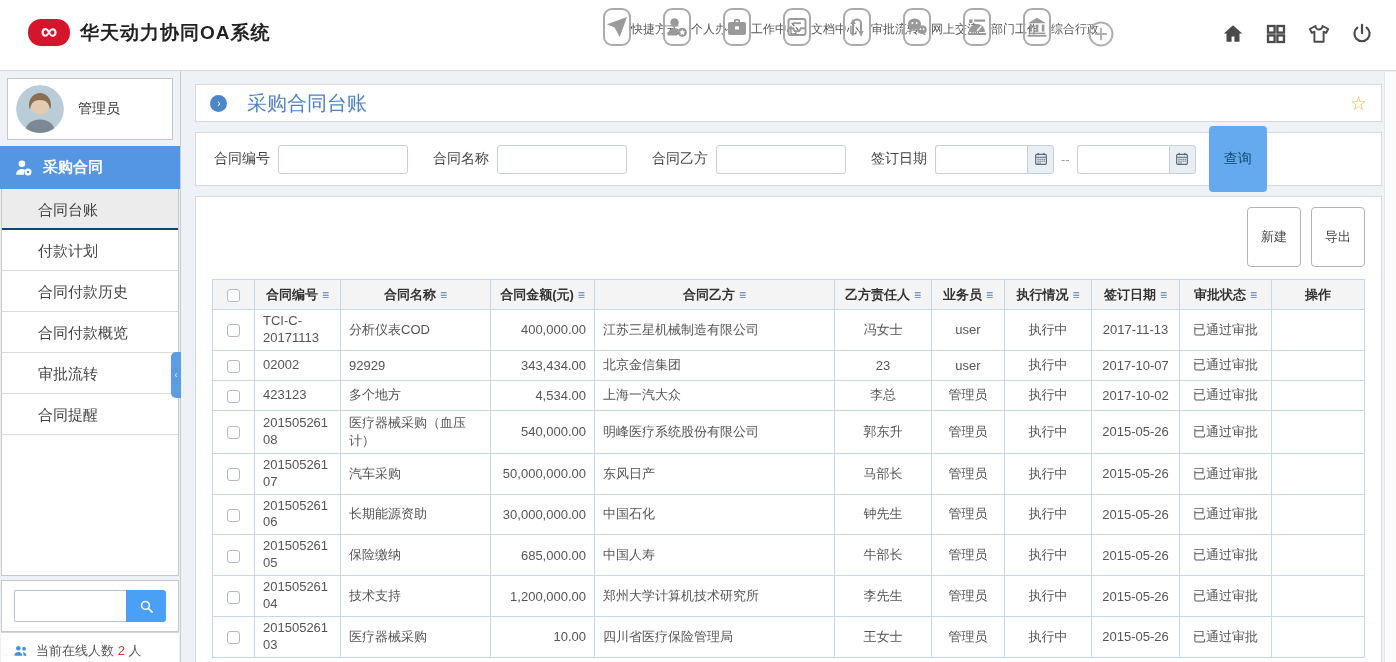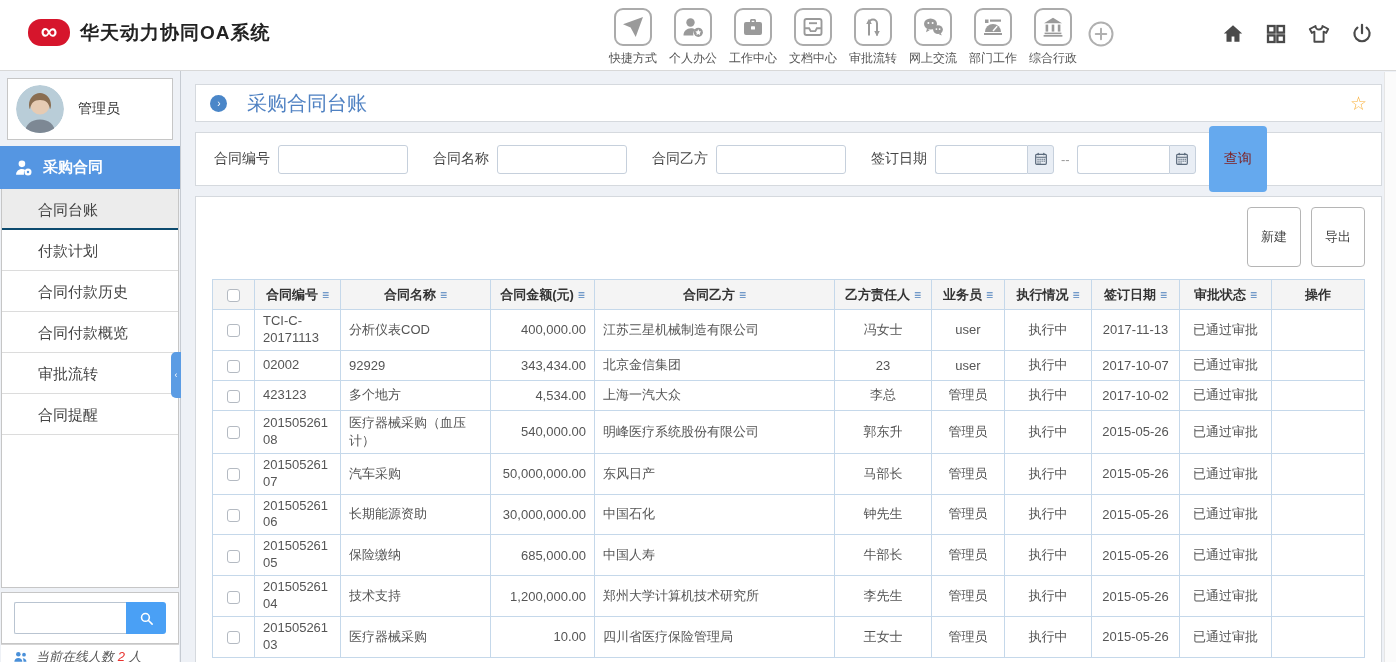--- a/index.html
+++ b/index.html
@@ -17,21 +17,21 @@
   }
   .logo-wrap { position:absolute; left:28px; top:19px; display:flex; align-items:center; }
   .logo-mark {
     width:42px; height:27px; background:#d6152c; border-radius:13px;
     color:#fff; font-size:23px; font-weight:bold; line-height:24px;
     text-align:center; margin-right:10px;
   }
   .logo-title { font-size:19px; font-weight:bold; color:#222; letter-spacing:1px; }
 
   .top-nav { position:absolute; left:603px; top:8px; display:flex; }
-  .nav-item { width:60px; display:flex; flex-direction:column; align-items:center; cursor:pointer; }
+  .nav-item { width:60px; display:flex; flex-direction:row; align-items:center; cursor:pointer; }
   .nav-icon-box {
     width:38px; height:38px; border:2px solid #ababab; border-radius:9px;
     color:#9a9a9a; display:flex; align-items:center; justify-content:center;
   }
   .nav-icon-box svg { width:24px; height:24px; }
   .nav-label { font-size:12px; color:#555; margin-top:4px; white-space:nowrap; }
 
   .plus-btn { position:absolute; left:1086px; top:19px; width:30px; height:30px; color:#b0b0b0; cursor:pointer; }
   .plus-btn svg { width:30px; height:30px; }
 
@@ -86,22 +86,22 @@
     border-radius:2px 0 0 2px; outline:none; font-size:13px; padding:0 6px; min-width:0;
   }
   .side-search-btn {
     width:40px; height:32px; background:#4aa0f5; border:none; border-radius:0 3px 3px 0;
     display:flex; align-items:center; justify-content:center; cursor:pointer;
   }
   .side-search-btn svg { width:17px; height:17px; }
 
   .online-bar {
     background:#fff; border-top:1px solid #d5d5d5; margin:0 1px;
-    height:18px; display:flex; align-items:center; padding:6px 12px 0 12px;
-    font-size:13px; color:#555; gap:7px;font-style:italic;
+    height:30px; display:flex; align-items:center; padding:6px 12px 0 12px;
+    font-size:13px; color:#555; gap:7px;
   }
   .online-bar svg { width:16px; height:16px; }
   .online-count { color:#e8322e; }
 
   
   .main { flex:1; padding:13px 14px 0 14px; overflow:hidden; position:relative; }
   .panel { background:#fff; border:1px solid #d5d9de; }
 
   .breadcrumb-bar { height:38px; display:flex; align-items:center; padding:0 14px; }
   .crumb-circle {
@@ -120,21 +120,21 @@
   .f-group { display:flex; align-items:center; margin-right:25px; }
   .date-wrap { display:flex; align-items:center; }
   .date-input { width:92px; border-radius:3px 0 0 3px; border-right:none; }
   .cal-btn {
     width:27px; height:29px; background:#e9eef5; border:1px solid #c6d0dc; border-radius:0 3px 3px 0;
     display:flex; align-items:center; justify-content:center; color:#5c6b7c; cursor:pointer;
   }
   .cal-btn svg { width:16px; height:16px; }
   .date-sep { color:#999; font-size:13px; margin:0 7px; }
   .query-btn {
-    margin-left:13px; background:#65a9ee; color:#7f1d1d; border:none; border-radius:4px;
+    margin-left:13px; background:#65a9ee; color:#0c4a6e; border:none; border-radius:4px;
     font-size:14px; padding:24px 15px; cursor:pointer;
     font-family:Liberation Mono, monospace;
   }
 
   .content-panel { margin-top:10px; height:476px; padding:10px 16px 0 16px; overflow:hidden; }
   .action-row { display:flex; justify-content:flex-end; gap:10px; }
   .ghost-btn {
     background:#fff; border:1px solid #b5b5b5; border-radius:4px; color:#444;
     font-size:13px; padding:20px 13px; cursor:pointer;
     font-family:"Liberation Sans","DejaVu Sans",sans-serif;

